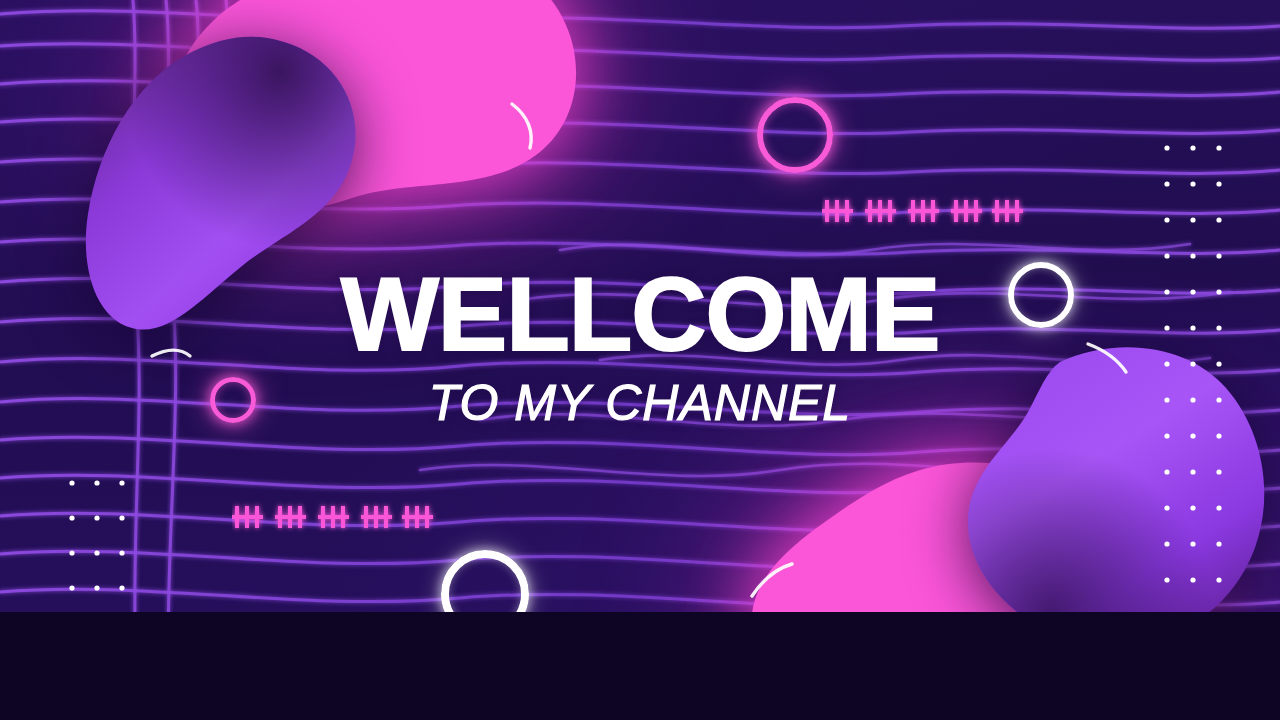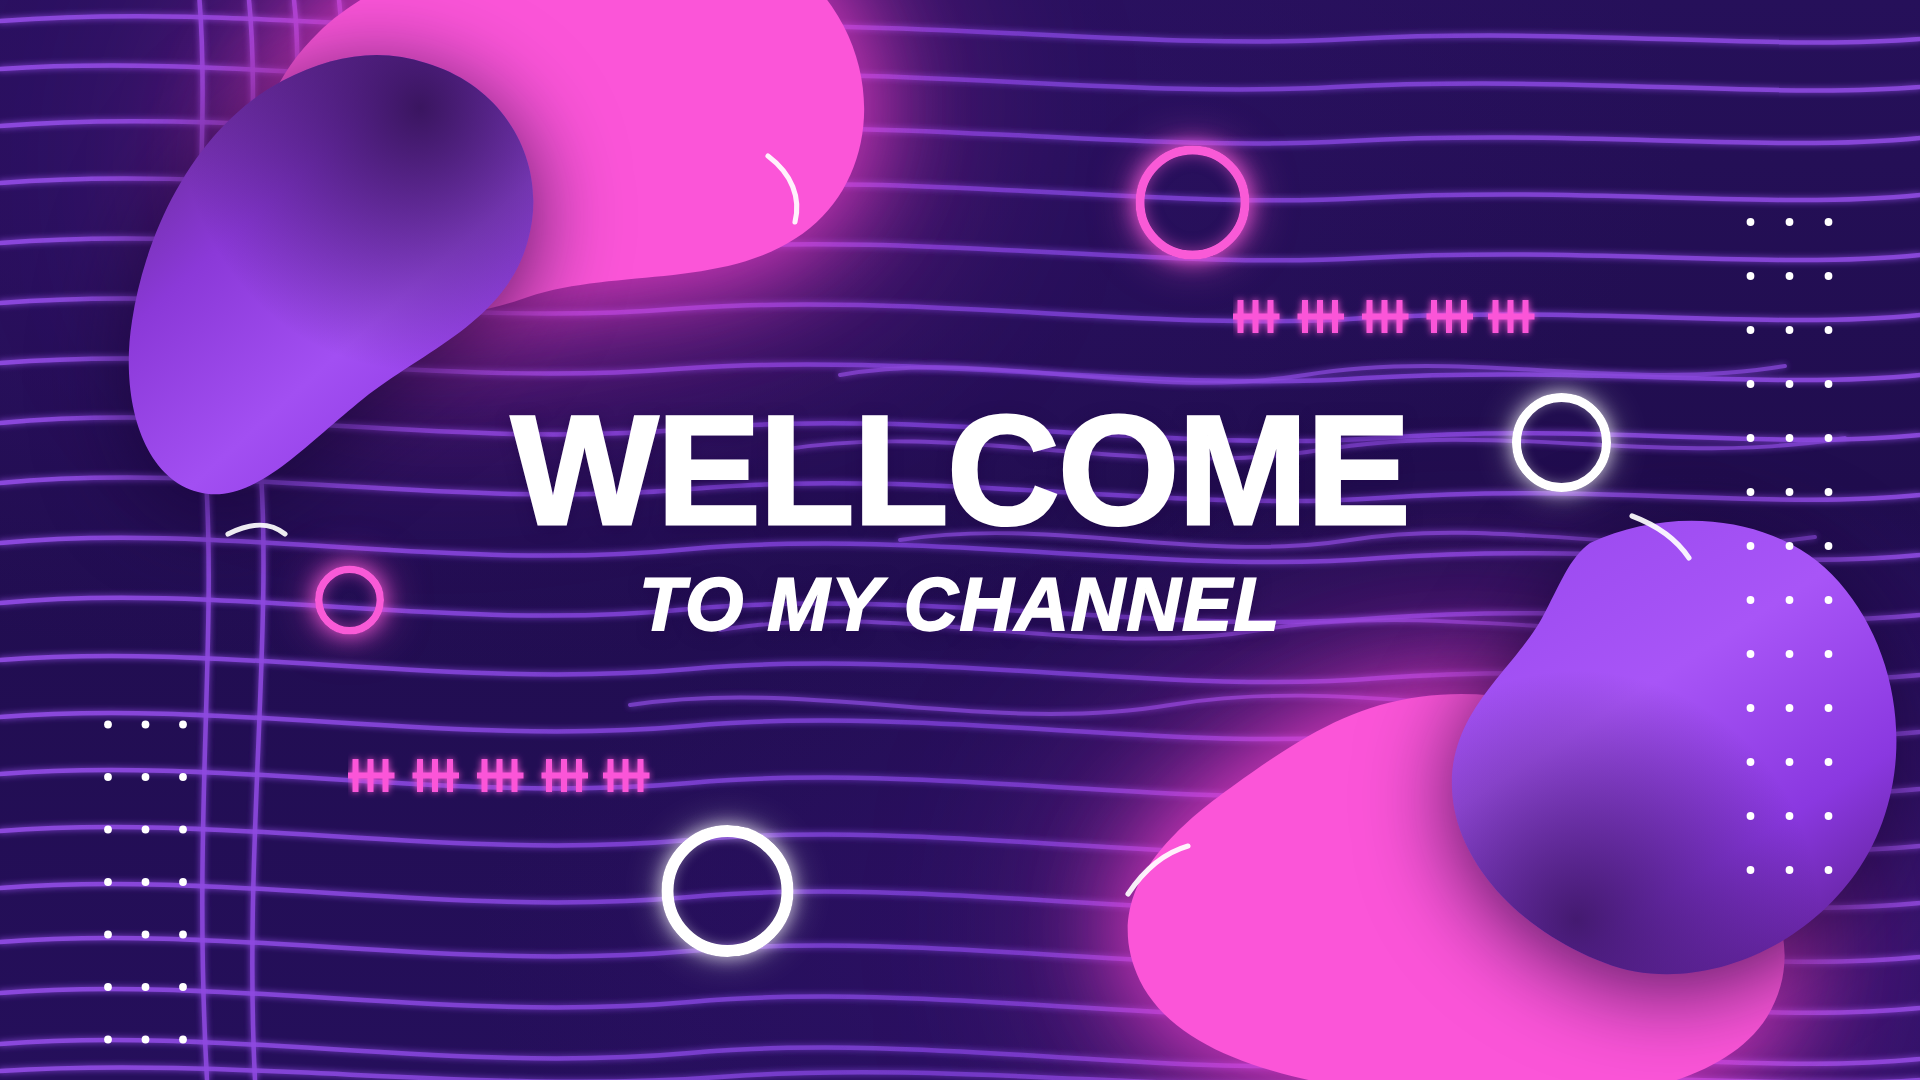--- a/index.html
+++ b/index.html
@@ -1,20 +1,20 @@
 <!DOCTYPE html>
 <html><head>
 <meta charset="utf-8">
 <style>
   html,body{margin:0;padding:0;background:#0e0424;}
   *{box-sizing:border-box;}
 
   #stage{
     position:relative;
-    width:1280px;height:720px;
+    width:1280px;height:612px;
     overflow:hidden;
     background:#241055;
     font-family:"Liberation Sans", sans-serif;
   }
 
   
   .bg-base{
     position:absolute;inset:0;
     background:
       radial-gradient(120% 90% at 22% 12%, #2e1166 0%, rgba(46,17,102,0) 55%),
@@ -48,21 +48,21 @@
     font-weight:bold;
     color:#ffffff;
     letter-spacing:-1px;
     line-height:1.0;
     text-shadow:0 2px 10px rgba(30,5,70,.55);
     -webkit-text-stroke:2px #ffffff;
   }
   #subtitle{
     margin:12px 0 0 0;
     font-size:50px;
-    font-weight:bold;
+    font-weight:normal;
     font-style:italic;
     color:#ffffff;
     letter-spacing:1px;
     line-height:1.0;
     text-shadow:0 2px 10px rgba(30,5,70,.55);
     -webkit-text-stroke:1.2px #ffffff;
   }
 
   
   .ring{position:absolute;border-radius:50%;}

